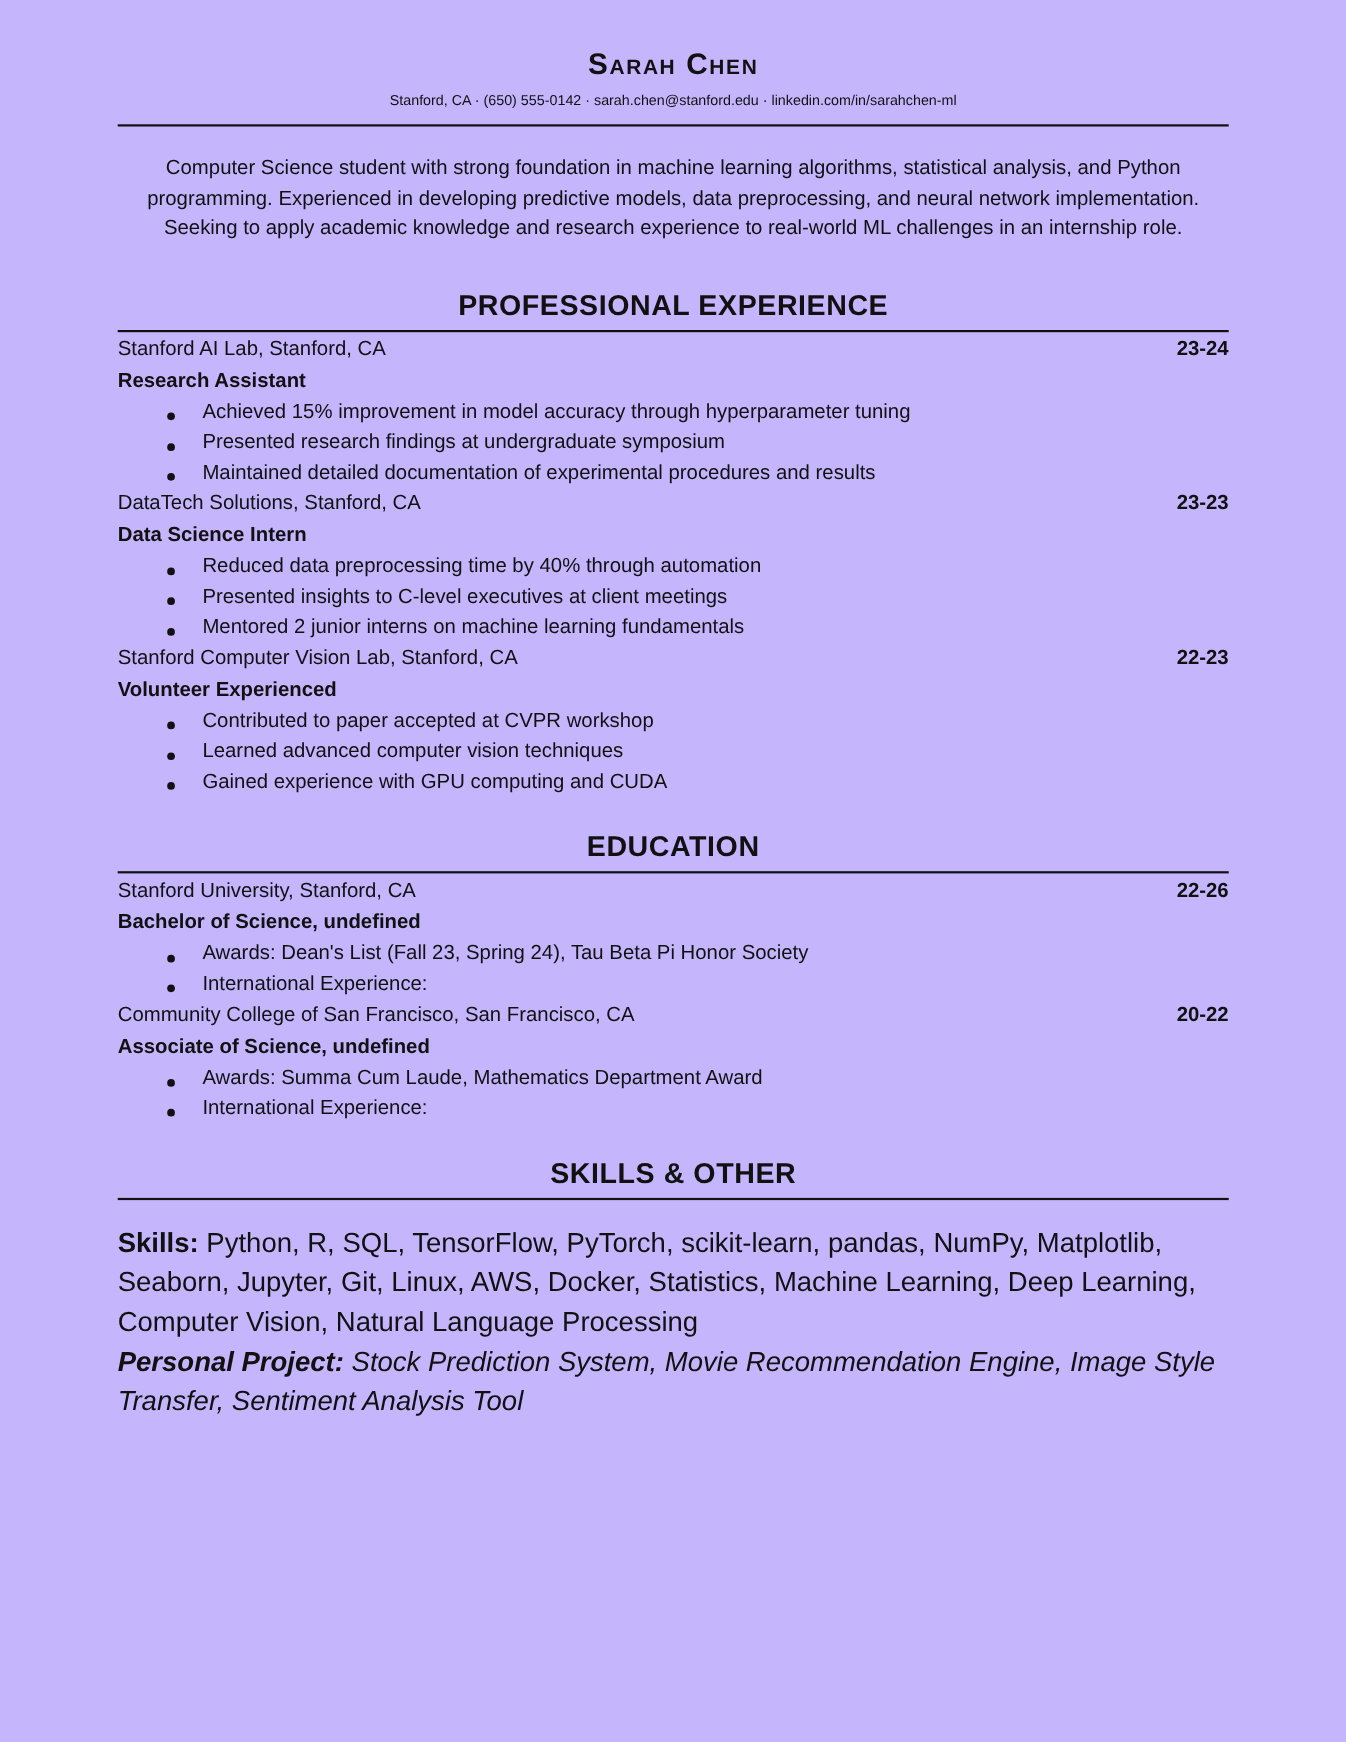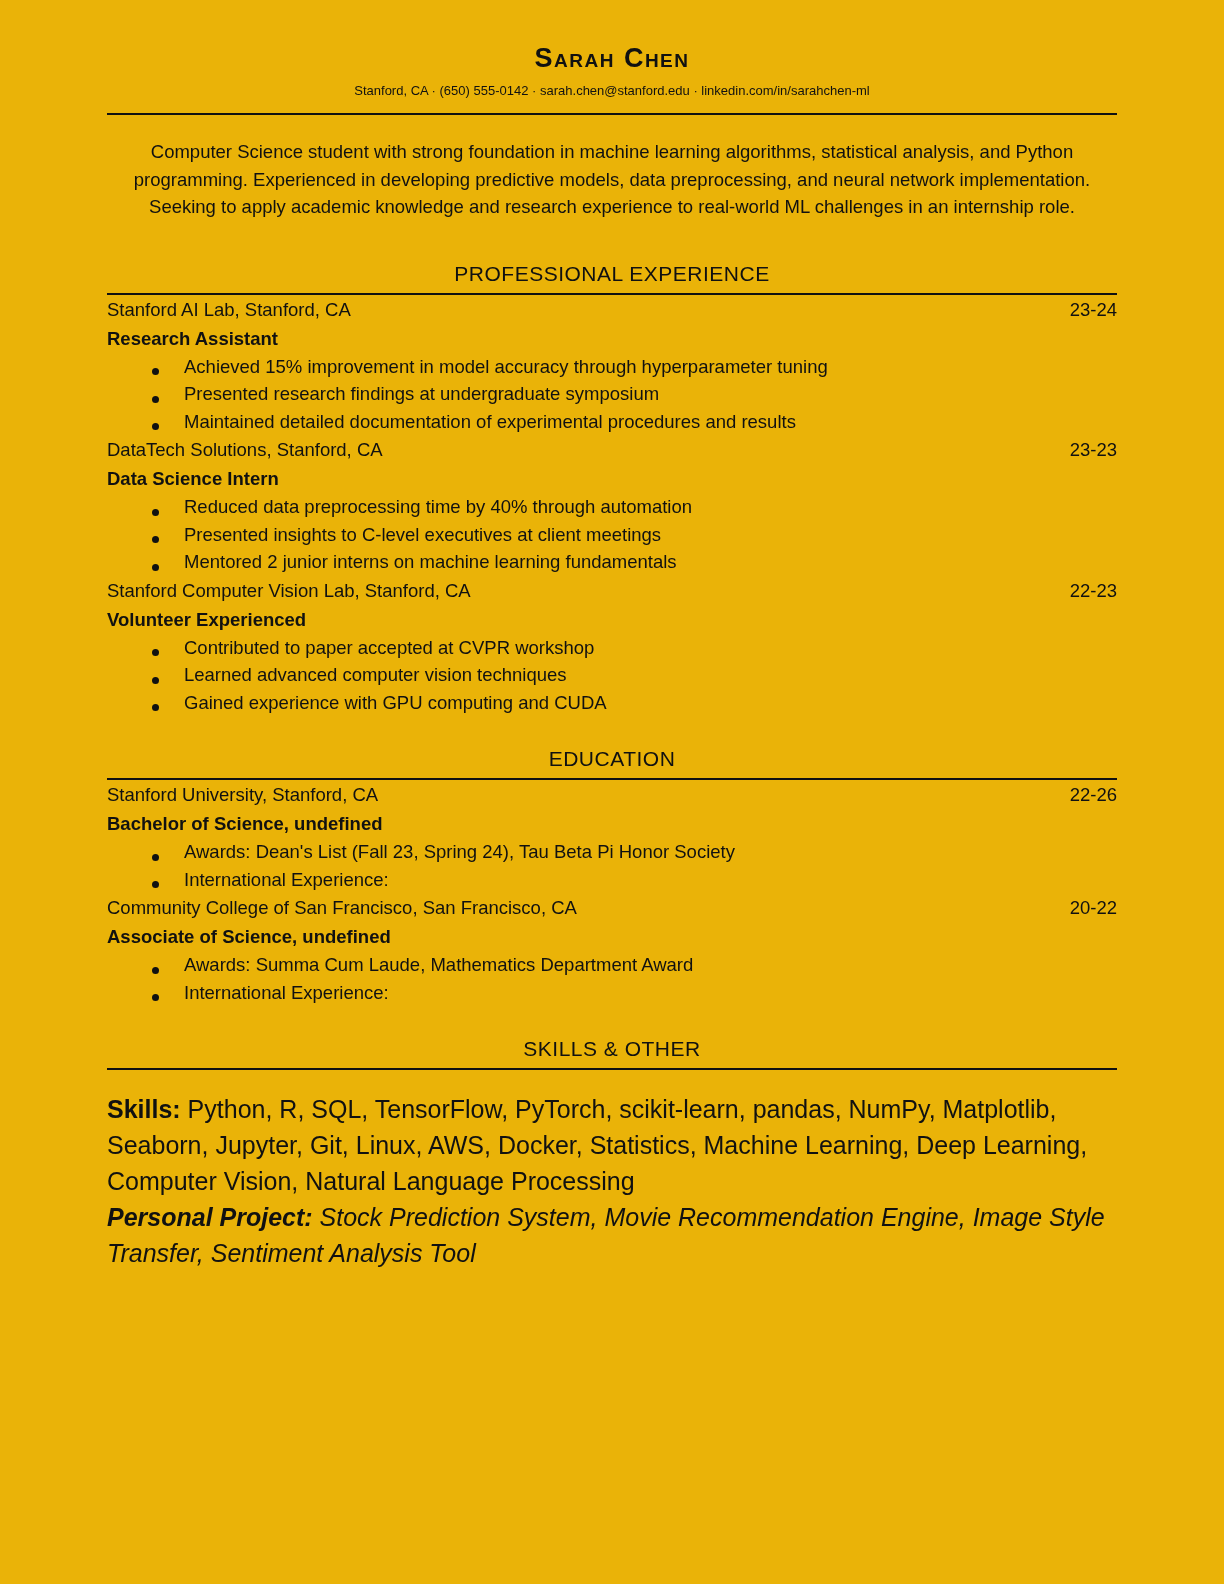--- a/index.html
+++ b/index.html
@@ -8,21 +8,21 @@
     width: 1224px;
     min-height: 1584px;
     font-family: "Liberation Sans", "DejaVu Sans", sans-serif;
     color: #111111;
     -webkit-font-smoothing: antialiased;
   }
   .page {
     width: 1224px;
     min-height: 1584px;
     padding: 42px 107px 40px 107px;
-    background: #eab308;
+    background: #c4b5fd;
   }
 
   
   .name {
     text-align: center;
     font-size: 27px;
     font-weight: 700;
     font-variant: small-caps;
     letter-spacing: 1.5px;
     line-height: 1.2;
@@ -44,39 +44,39 @@
     margin: 23px auto 0 auto;
     max-width: 990px;
     text-align: center;
     font-size: 18.5px;
     line-height: 27.5px;
   }
 
   
   .section-title {
     text-align: center;
-    font-size: 21px;
-    font-weight: 400;
+    font-size: 26px;
+    font-weight: 700;
     letter-spacing: 0.5px;
     margin-top: 31px;
     padding-bottom: 7px;
     border-bottom: 2px solid #111111;
   }
   .section-title.first { margin-top: 41px; }
 
   .entry { margin: 0; }
   .entry-head {
     display: flex;
     justify-content: space-between;
     align-items: baseline;
     font-size: 18.5px;
     line-height: 29px;
   }
   .entry-head .org { font-weight: 400; }
-  .entry-head .dates { font-weight: 400; white-space: nowrap; }
+  .entry-head .dates { font-weight: 700; white-space: nowrap; }
   .entry-role {
     font-size: 18.5px;
     font-weight: 700;
     line-height: 29px;
   }
   ul.bullets { list-style: none; }
   li.bullet-item {
     display: flex;
     align-items: center;
     font-size: 18.5px;

